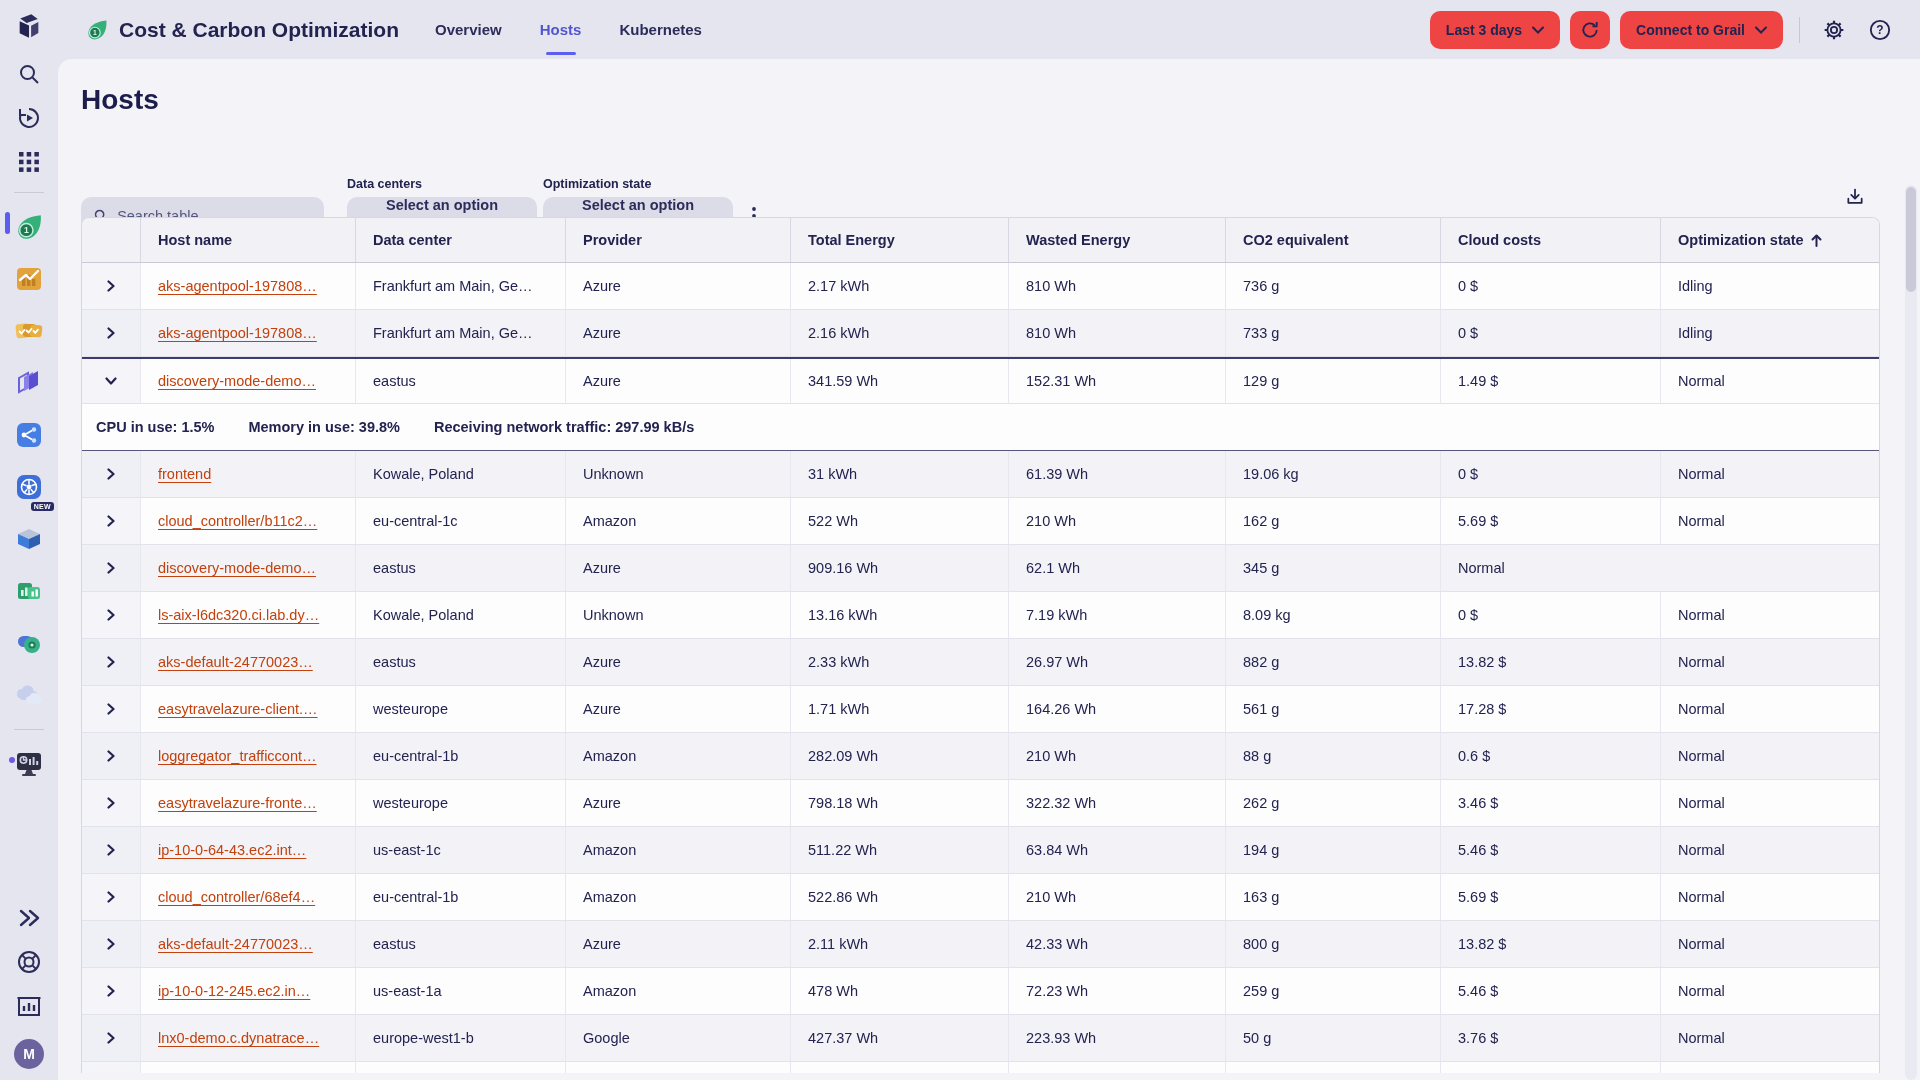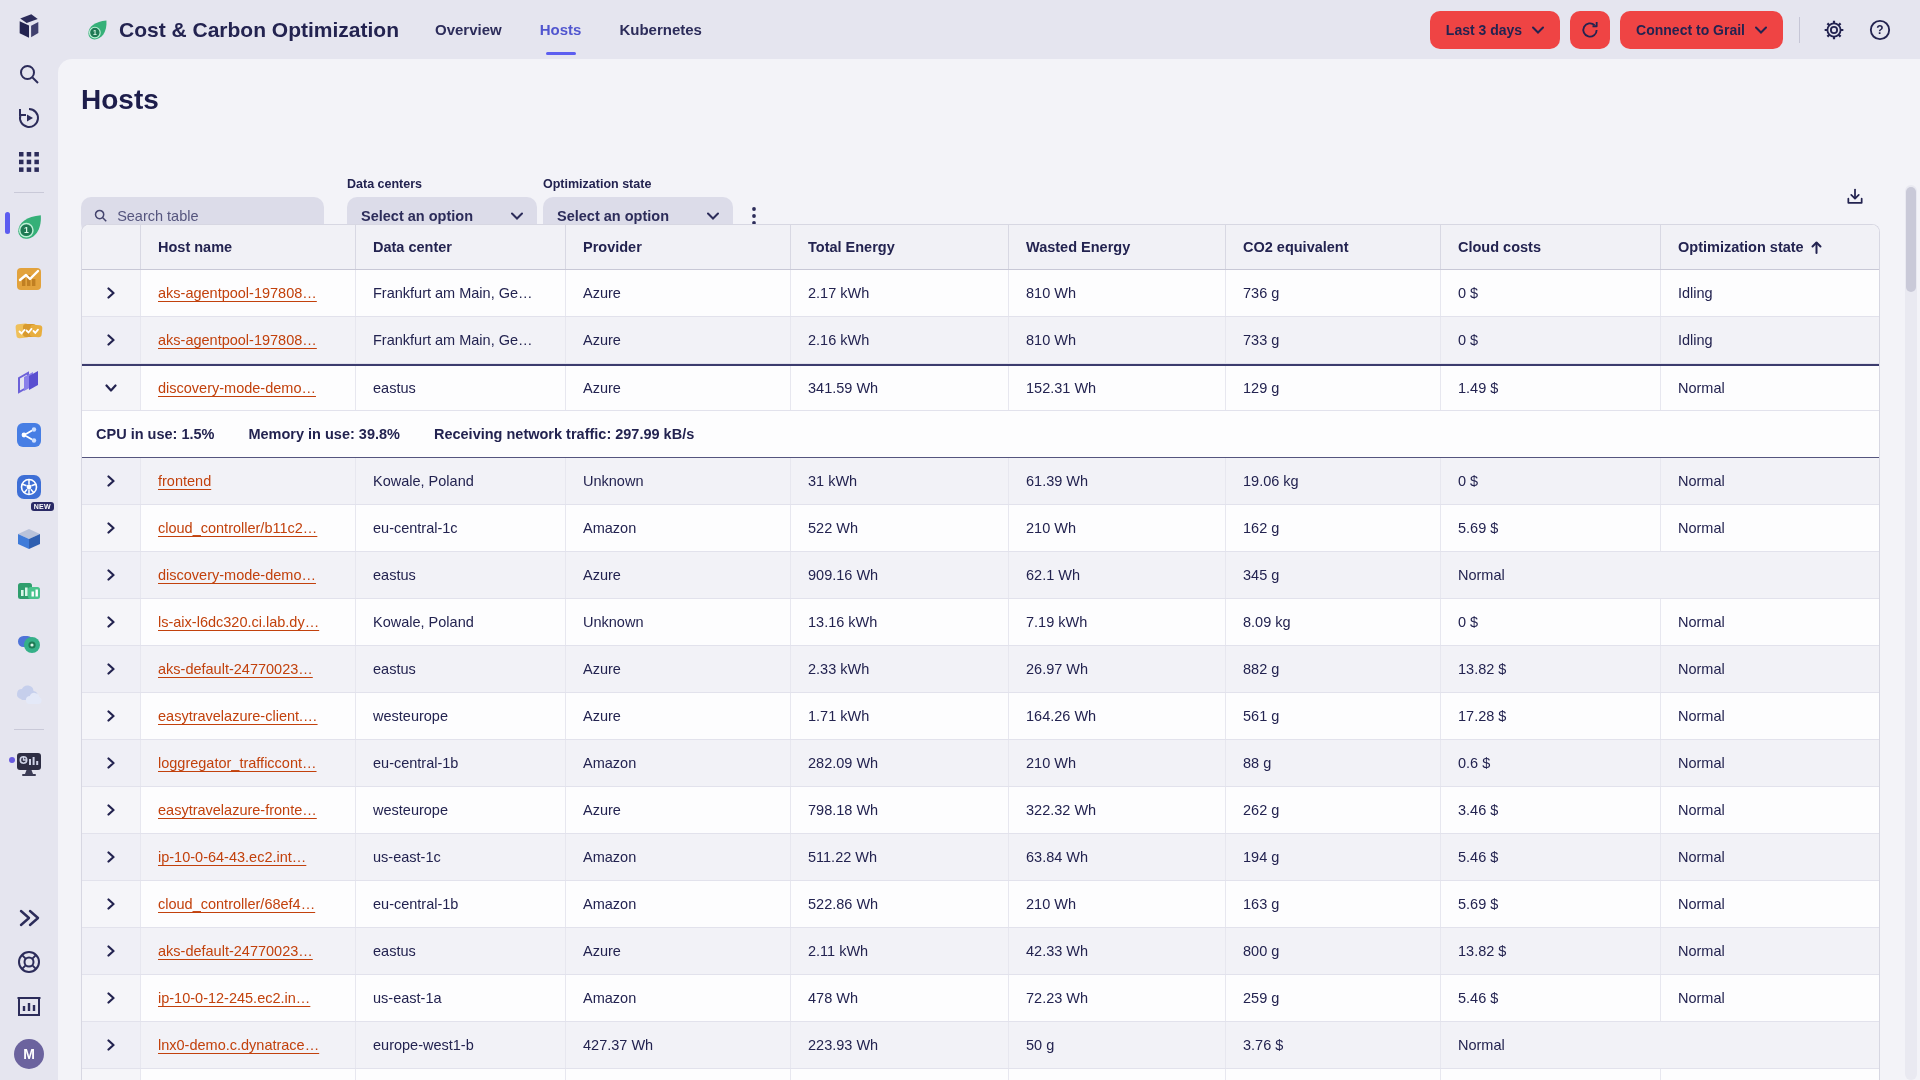--- a/index.html
+++ b/index.html
@@ -40,27 +40,27 @@
   .page-title { position:absolute; left:23px; top:25px; font-size:28px; font-weight:700; color:#1d1d4b; }
 
   .filter-labels { position:absolute; left:23px; top:86px; }
   .filter-label { position:absolute; top:0; font-size:12.5px; font-weight:700; color:#232350; white-space:nowrap;margin-top:32px; }
   .fl-1 { left:266px; } .fl-2 { left:462px; }
   .filter-row { position:absolute; left:23px; top:118px; height:37px; display:flex; align-items:center;margin-top:20px; }
   .search-box { width:243px; height:37px; background:#dcdce9; border-radius:10px; display:flex; align-items:center; padding:0 12px; gap:9px; }
   .search-box input { border:none; background:transparent; outline:none; font-size:14.5px; color:#232350; font-family:inherit; width:100%; }
   .search-box input::placeholder { color:#55557e; }
   .select { height:37px; background:#dcdce9; border-radius:10px; display:flex; align-items:center; gap:12px; padding:0 14px;
-            font-size:14.5px; font-weight:600; color:#2c2c5a; cursor:pointer; }
+            font-size:14.5px; font-weight:600; color:#2c2c5a; cursor:pointer;flex-direction:column; }
   .sel-1 { margin-left:23px; width:190px; } .sel-2 { margin-left:6px; width:190px; }
   .kebab-btn { width:34px; height:37px; border:none; background:transparent; display:flex; align-items:center; justify-content:center; cursor:pointer; margin-left:4px; }
   .download-btn { position:absolute; right:48px; top:122px; width:34px; height:32px; border:none; background:transparent; display:flex; align-items:center; justify-content:center; cursor:pointer; }
 
   
-  .tablewrap { position:absolute; left:23px; top:165px; width:1799px; height:856px; background:#fdfdfe;
+  .tablewrap { position:absolute; left:23px; top:158px; width:1799px; height:856px; background:#fdfdfe;
                border:1px solid #d7d7e2; border-bottom:none; border-radius:8px 8px 0 0; overflow:hidden; }
   .grid-row { display:grid; grid-template-columns:58px 215px 210px 225px 218px 217px 215px 220px minmax(0,1fr); }
   .thead { height:45px; background:#f1f1f6; border-bottom:1px solid #c8c8d6; }
   .th { display:flex; align-items:center; padding:0 0 0 17px; font-size:14.5px; font-weight:700; color:#232350; border-left:1px solid #d8d8e3; gap:7px; white-space:nowrap; overflow:hidden; }
   .th:first-child { border-left:none; }
   .trow { height:47px; background:#fdfdfe; border-bottom:1px solid #e2e2ec; }
   .trow.alt { background:#f2f2f7; }
   .trow.expanded { border-top:2px solid #3c3c6e; border-bottom:1px solid #e2e2ec; height:47px; }
   .cell { display:flex; align-items:center; padding:0 8px 0 17px; font-size:14.5px; color:#232350; border-left:1px solid #e7e7ef; white-space:nowrap; overflow:hidden; }
   .cell.expander { border-left:none; justify-content:center; padding:0; cursor:pointer; background:rgba(235,235,243,.45); }
@@ -633,20 +633,21 @@
           <div class="grid-row trow alt">
     <div class="cell expander">
               <svg width="12" height="12" viewBox="0 0 12 12" fill="none" stroke="#232350" stroke-width="2.2" stroke-linecap="round" stroke-linejoin="round">
                 <path d="M3.5 1.5 8.5 6 3.5 10.5"></path>
               </svg>
             </div>
     <div class="cell">
               <a>lnx0-demo.c.dynatrace…</a>
             </div>
     <div class="cell">europe-west1-b</div>
+    <div class="cell">Google</div>
     <div class="cell">427.37 Wh</div>
     <div class="cell">223.93 Wh</div>
     <div class="cell">50 g</div>
     <div class="cell">3.76 $</div>
     <div class="cell">Normal</div>
   </div>
           <div class="grid-row stub-row">
             <div class="cell expander"></div>
             <div class="cell"></div>
             <div class="cell"></div>

